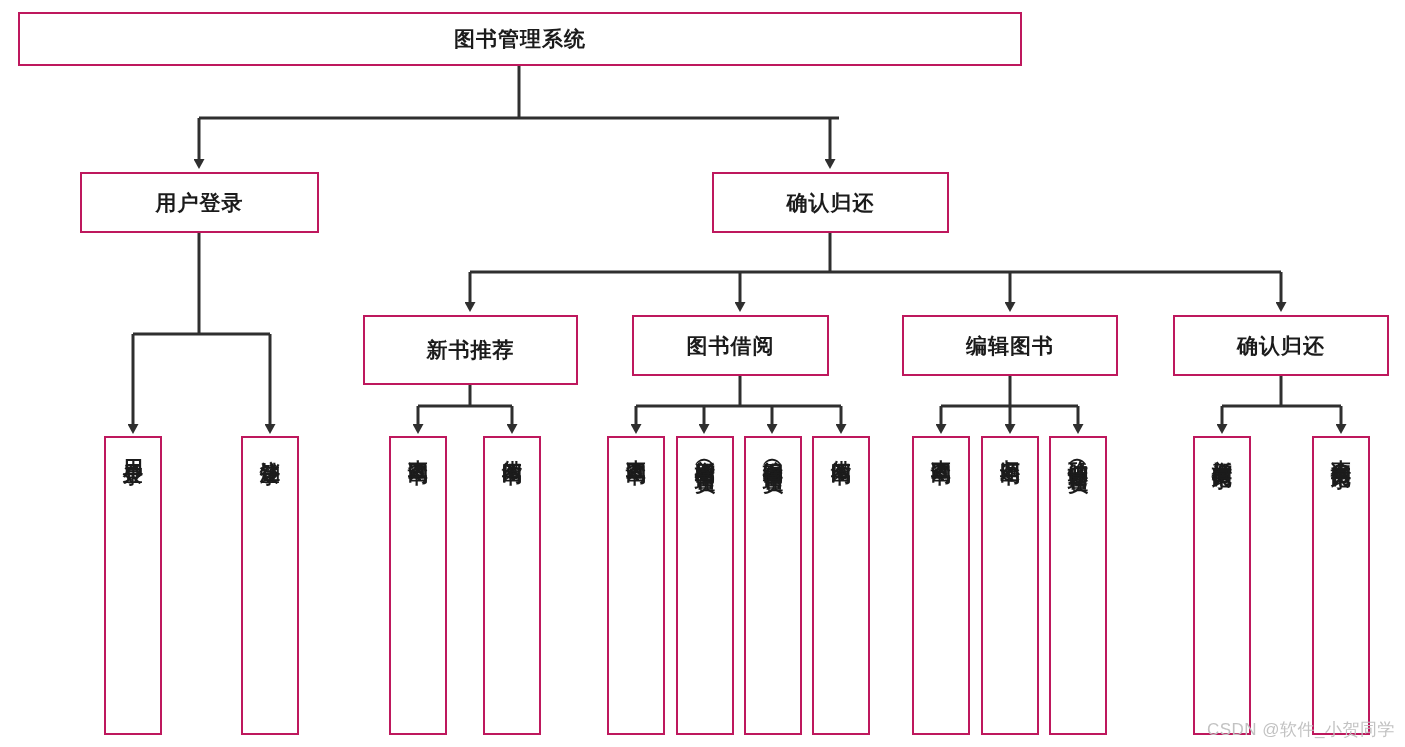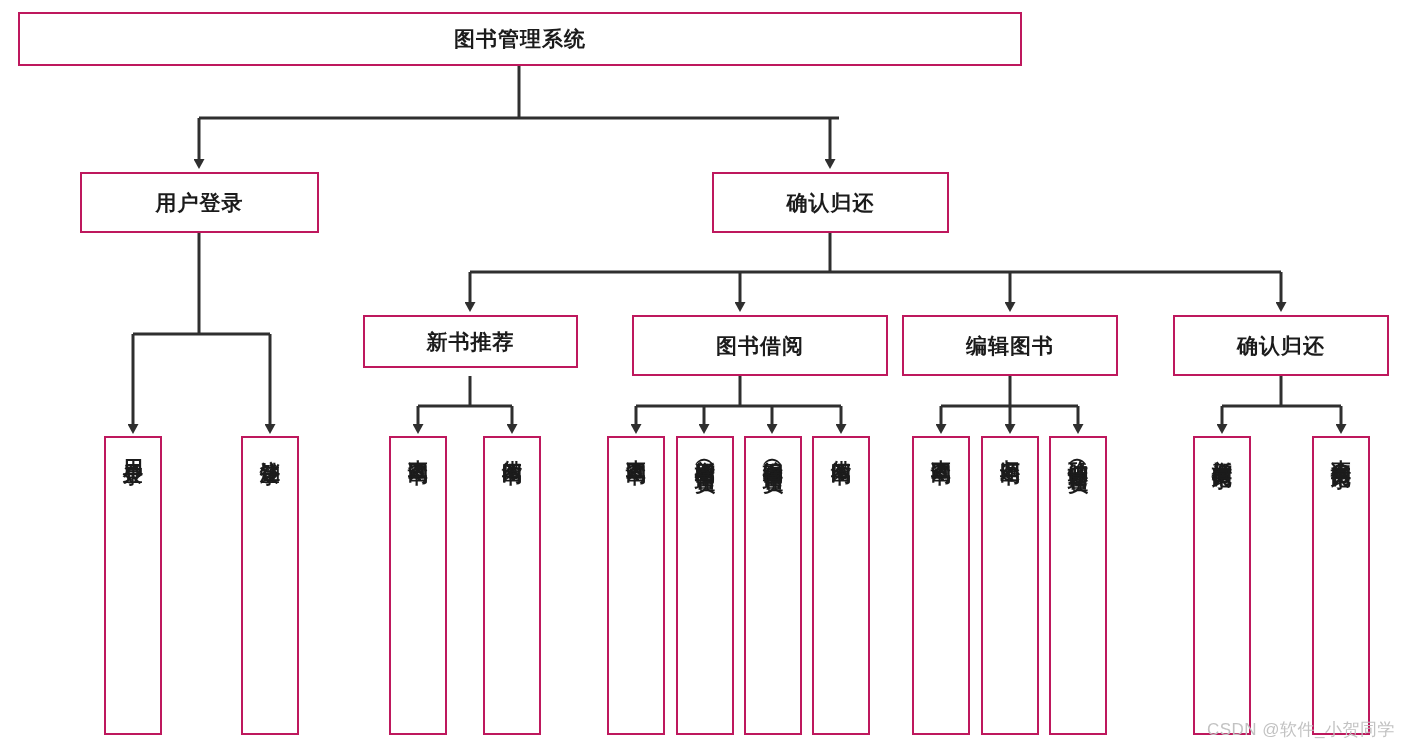--- a/index.html
+++ b/index.html
@@ -127,24 +127,24 @@
     <span class="label">图书管理系统</span>
   </div>
 
   <div class="node node-h" style="left:80px; top:172px; width:239px; height:61px;">
     <span class="label">用户登录</span>
   </div>
   <div class="node node-h" style="left:712px; top:172px; width:237px; height:61px;">
     <span class="label">确认归还</span>
   </div>
 
-  <div class="node node-h" style="left:363px; top:315px; width:215px; height:53px;">
+  <div class="node node-h" style="left:363px; top:315px; width:215px; height:70px;">
     <span class="label">新书推荐</span>
   </div>
-  <div class="node node-h" style="left:632px; top:315px; width:256px; height:61px;">
+  <div class="node node-h" style="left:632px; top:315px; width:197px; height:61px;">
     <span class="label">图书借阅</span>
   </div>
   <div class="node node-h" style="left:902px; top:315px; width:216px; height:61px;">
     <span class="label">编辑图书</span>
   </div>
   <div class="node node-h" style="left:1173px; top:315px; width:216px; height:61px;">
     <span class="label">确认归还</span>
   </div>
 
   <div class="node node-v" style="left:104px; top:436px; width:58px; height:299px;">

